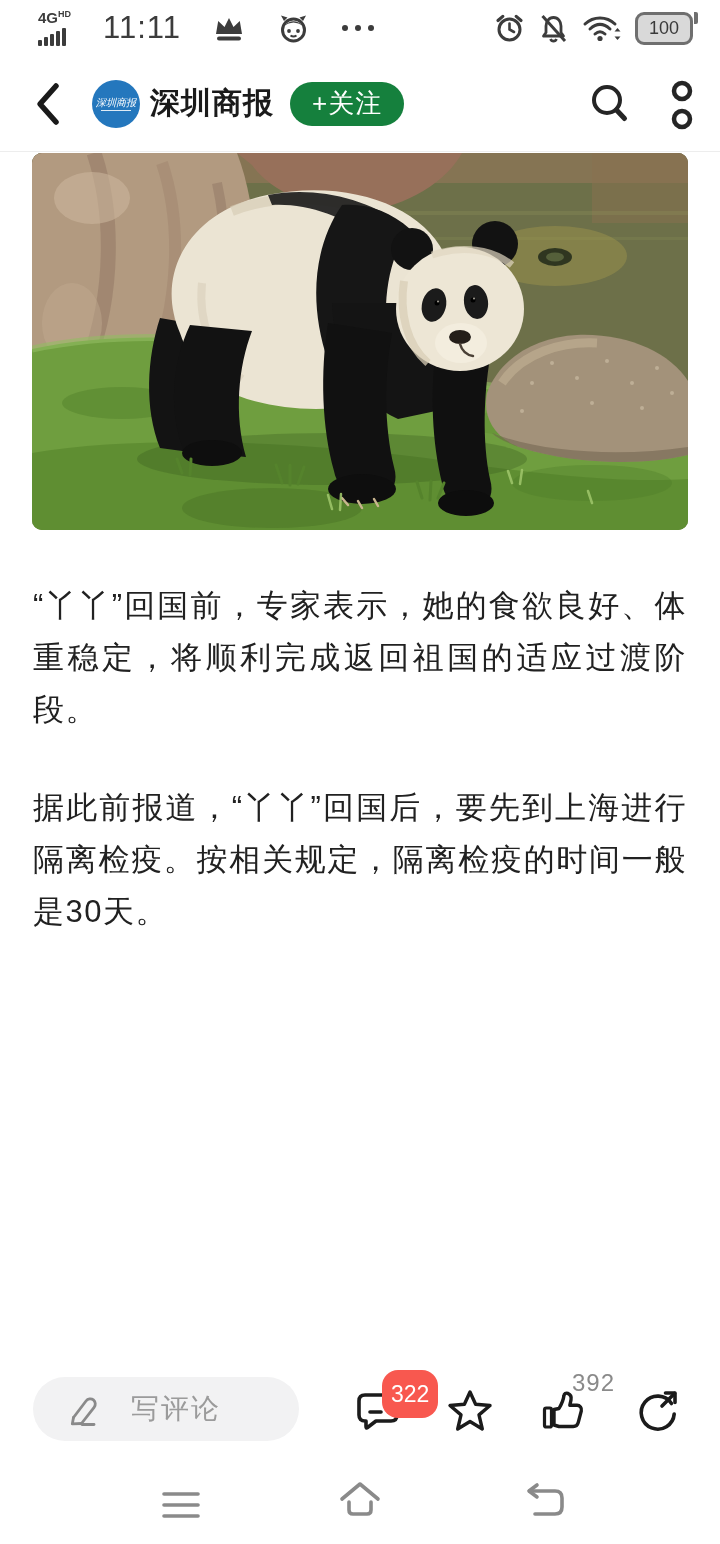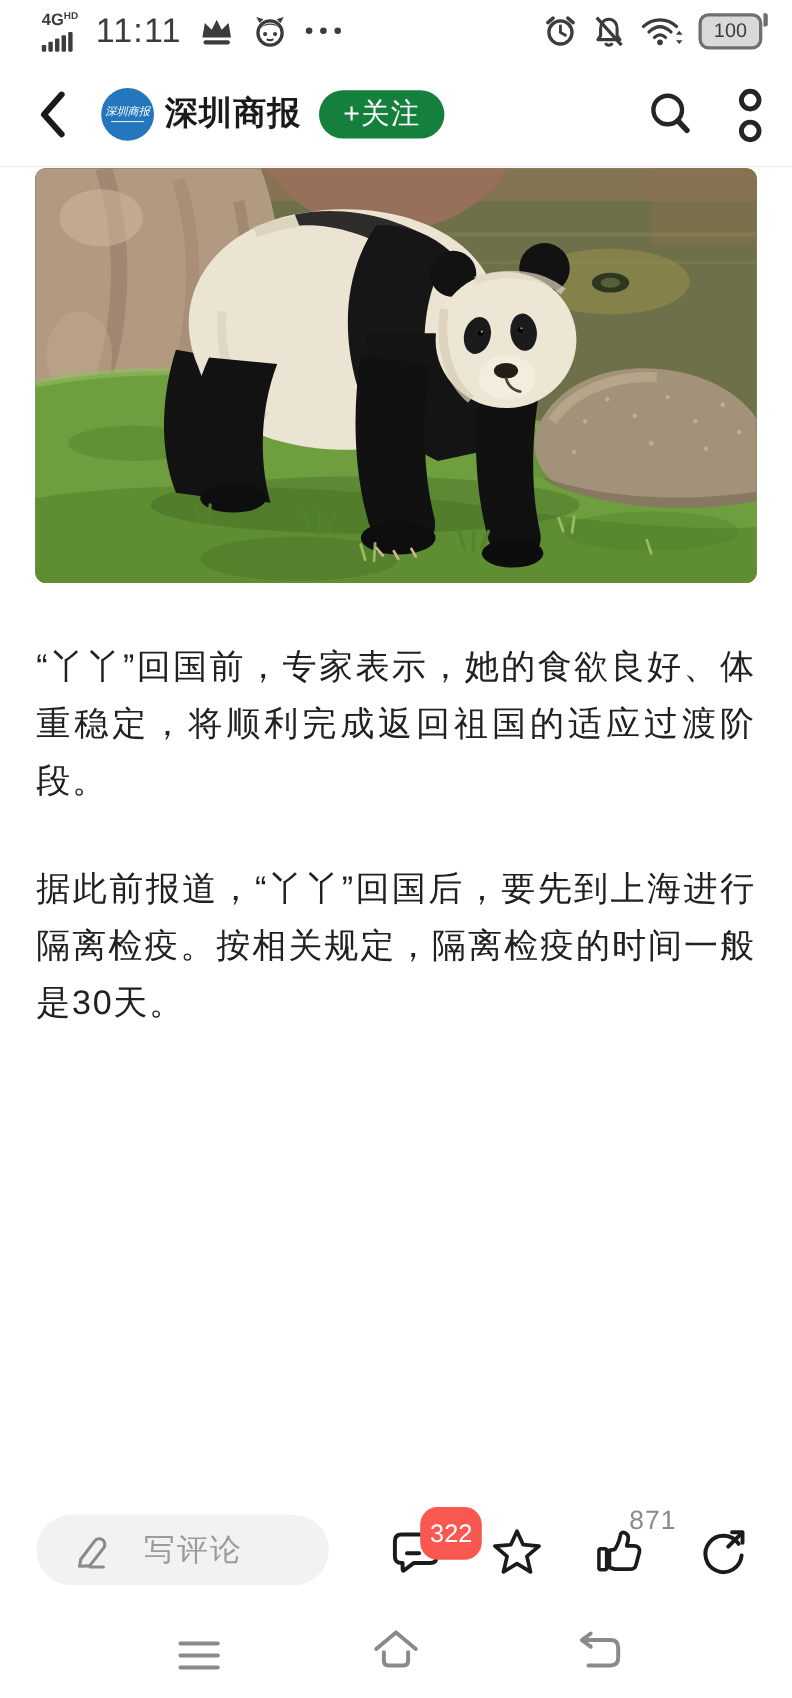--- a/index.html
+++ b/index.html
@@ -2,21 +2,21 @@
 <html><head>
 <meta charset="utf-8">
 <style>
   html,body{margin:0;padding:0;background:#fff;}
   .screen{position:relative;width:720px;height:1544px;background:#ffffff;overflow:hidden;
           font-family:"Liberation Sans","DejaVu Sans",sans-serif;color:#212121;}
 
   
   .sb{position:absolute;top:0;left:0;right:0;height:56px;display:flex;align-items:center;
       padding:0 22px 0 38px;box-sizing:border-box;color:#3c3c3c;}
-  .sb-left{display:flex;align-items:center;gap:16px;}
+  .sb-left{display:flex;align-items:center;gap:32px;}
   .sb-right{margin-left:auto;display:flex;align-items:center;gap:13px;}
   .sig{display:flex;flex-direction:column;align-items:flex-start;line-height:1;}
   .sig-txt{font-size:15px;font-weight:bold;letter-spacing:0;}
   .sig-txt sup{font-size:9px;font-weight:bold;}
   .sig-bars{display:flex;align-items:flex-end;gap:2px;margin-top:3px;}
   .sig-bars i{display:block;width:4px;background:#3c3c3c;border-radius:1px;}
   .time{font-size:31px;font-weight:500;letter-spacing:1px;}
   .sb-dots{display:flex;gap:7px;}
   .sb-dots i{width:6px;height:6px;border-radius:50%;background:#3c3c3c;display:block;}
   .batt{display:flex;}
@@ -279,21 +279,21 @@
       <svg width="48" height="48" viewBox="0 0 48 48">
         <path d="M24 5 L29.6 17.3 L44 18.5 L33 27.9 L36.3 42 L24 34.5 L11.7 42 L15 27.9 L4 18.5 L18.4 17.3 Z" fill="none" stroke="#1b1b1b" stroke-width="3.4" stroke-linejoin="round"></path>
       </svg>
     </div>
 
     <div class="act like">
       <svg width="48" height="48" viewBox="0 0 48 48">
         <rect x="6.5" y="21" width="7" height="19" rx="1.8" fill="none" stroke="#1b1b1b" stroke-width="3.2"></rect>
         <path d="M16 22.5 L21 21.5 C24 16.5 25.4 13 25.9 8.8 C26.1 6.7 28 5.6 29.8 6.4 C32.3 7.5 33.6 10 33 12.8 L31.8 18.3 H39 C41.9 18.3 44 21 43.3 23.8 L40.2 35.6 C39.6 37.9 37.5 39.5 35.2 39.5 H21 L16 38 Z" fill="none" stroke="#1b1b1b" stroke-width="3.4" stroke-linejoin="round"></path>
       </svg>
-      <span class="cnt">871</span>
+      <span class="cnt">392</span>
     </div>
 
     <div class="act share">
       <svg width="48" height="48" viewBox="0 0 48 48">
         <path d="M38.5 16.5 A16.5 16.5 0 1 0 41.2 27" fill="none" stroke="#1b1b1b" stroke-width="3.6" stroke-linecap="round"></path>
         <path d="M29 19 L41.5 6.5" stroke="#1b1b1b" stroke-width="3.6" stroke-linecap="round"></path>
         <path d="M32.5 6 H42 V15.5" fill="none" stroke="#1b1b1b" stroke-width="3.6" stroke-linecap="round" stroke-linejoin="round"></path>
       </svg>
     </div>
   </div>

